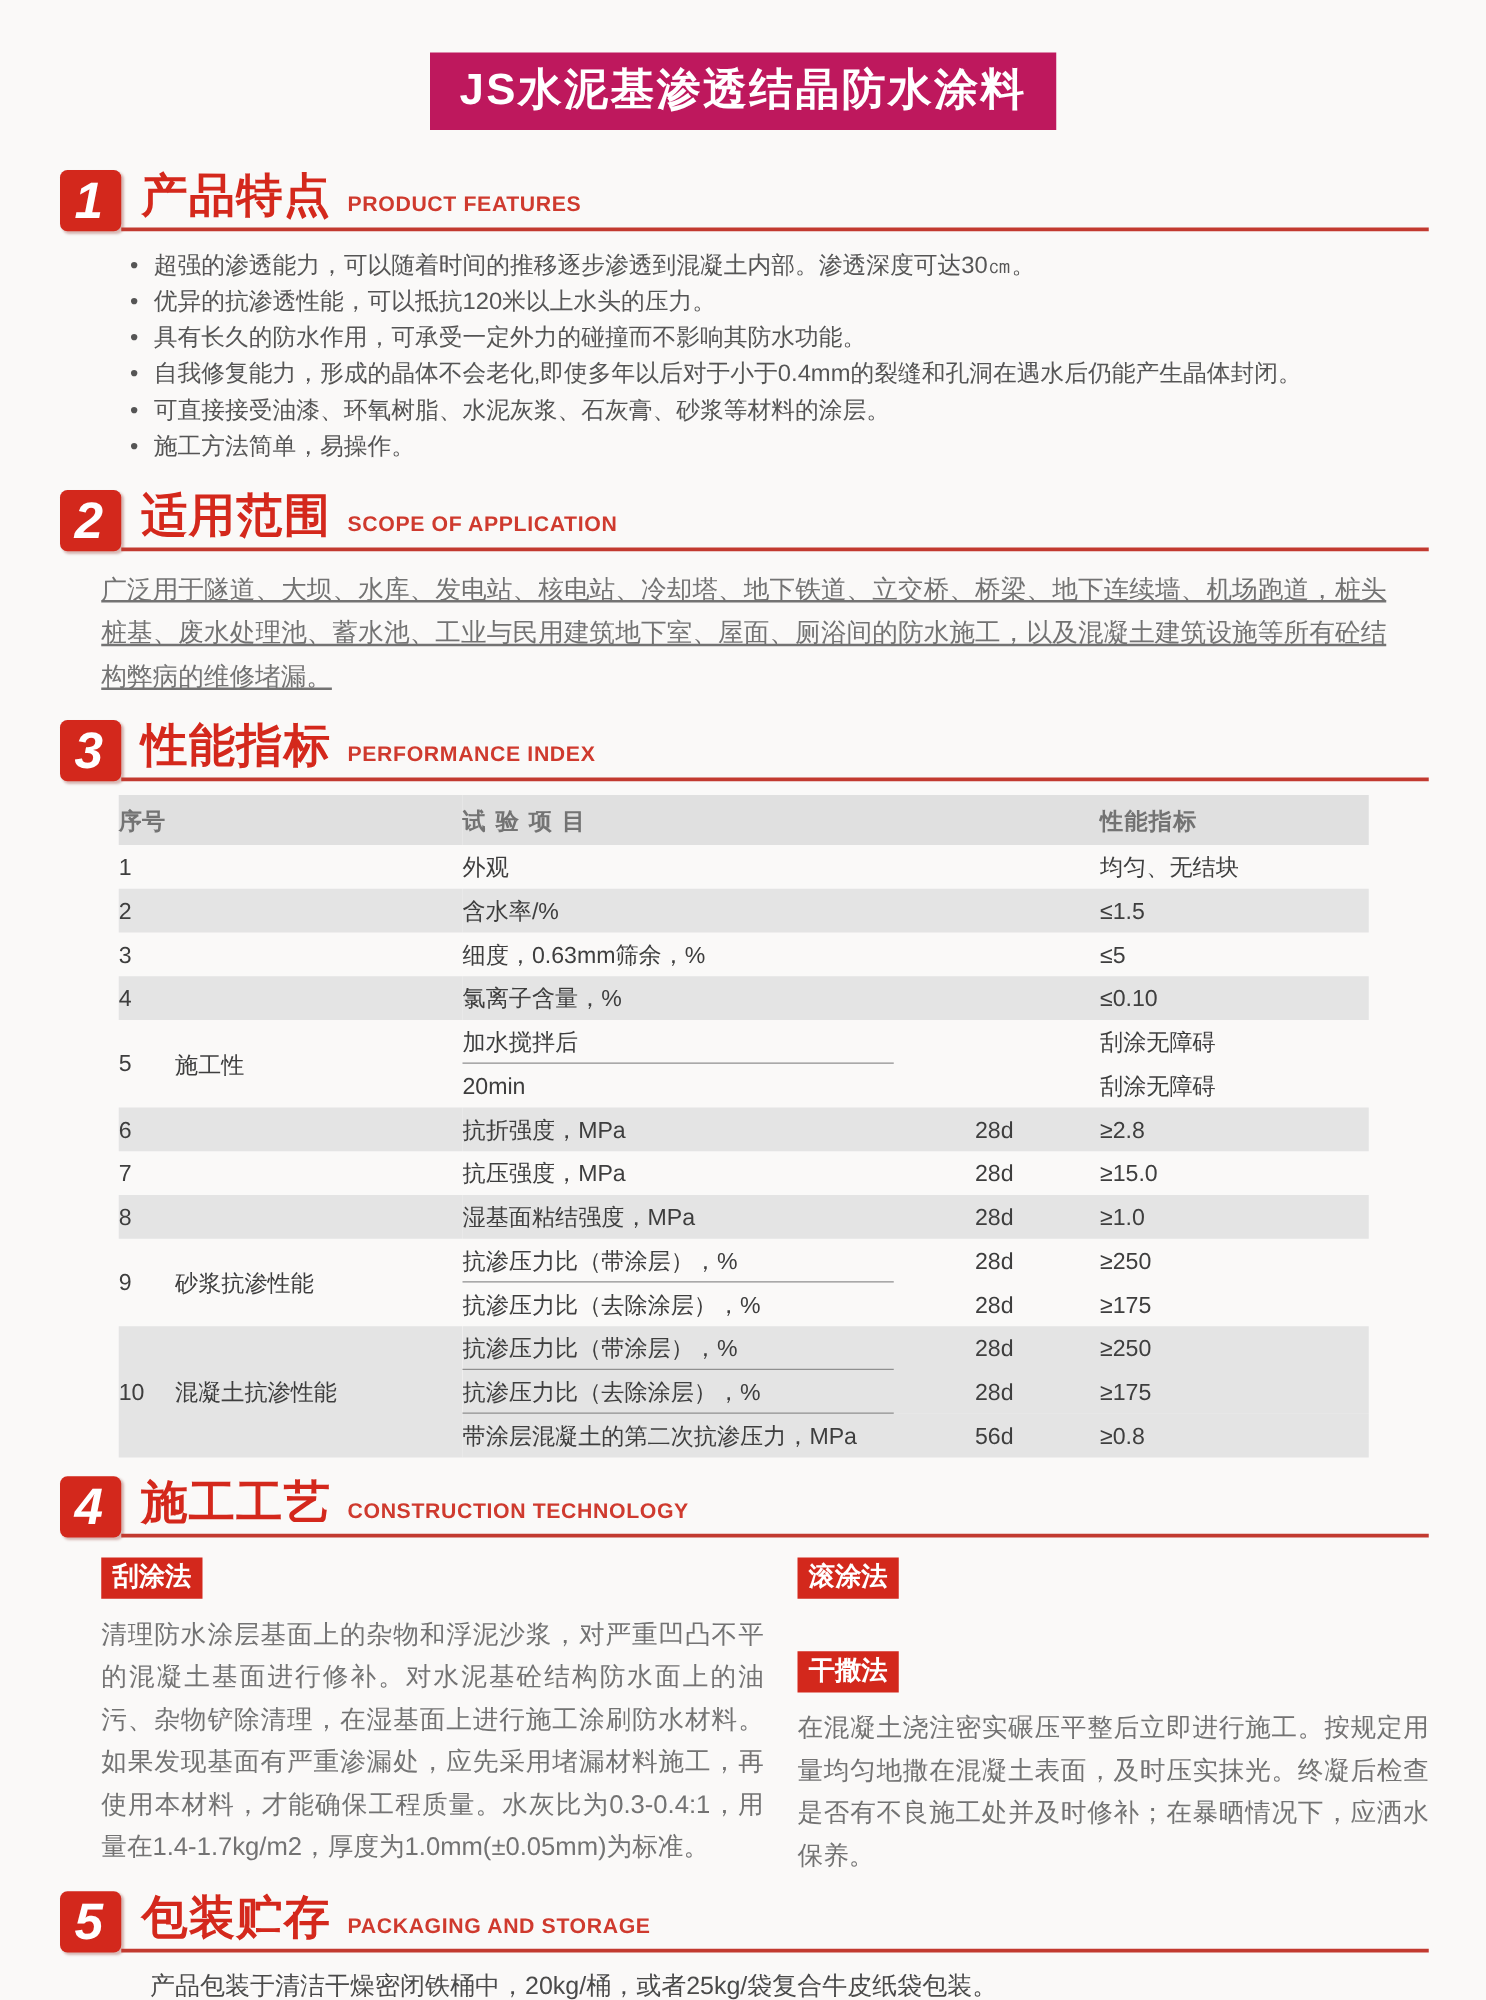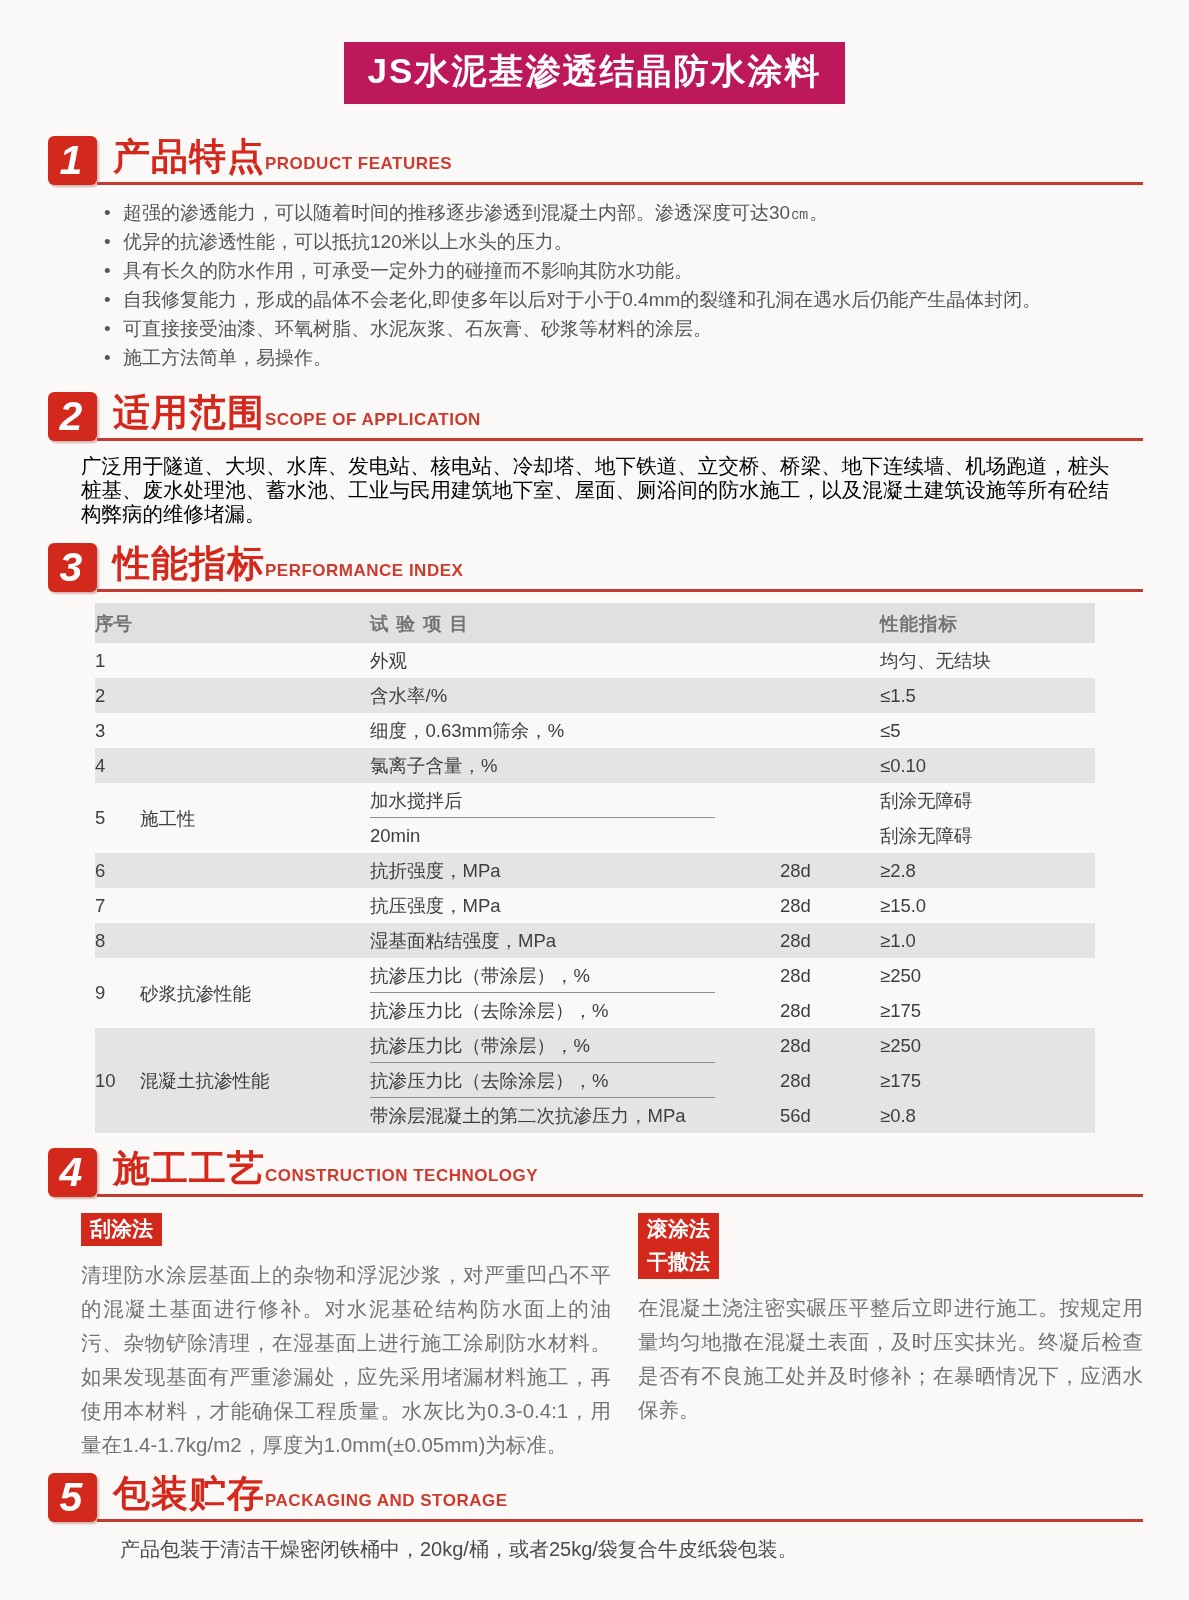--- a/index.html
+++ b/index.html
@@ -21,38 +21,38 @@
   .num-box{
     flex:0 0 auto;width:49px;height:49px;
     background:#d3281c;border-radius:6px;
     color:#fff;font-size:41px;font-weight:bold;font-style:italic;
     display:flex;align-items:center;justify-content:center;
     box-shadow:2px 2px 2px rgba(130,25,15,.30);
     padding-right:3px;box-sizing:border-box;
   }
   .sec-rest{
     flex:1;border-bottom:3px solid #c23a30;
-    display:flex;align-items:baseline;
+    display:flex;align-items:baseline;gap:13px;
     padding:0 0 1px 16px;min-height:49px;box-sizing:border-box;
   }
   .sec-title{color:#d4281c;font-size:37px;font-weight:bold;letter-spacing:1px;line-height:1.15;}
   .sec-sub{color:#cf3a2e;font-size:17px;font-weight:bold;letter-spacing:.5px;}
   
   .bullets{list-style:none;margin:13px 60px 0 104px;padding:0;}
   .bullets li{
     position:relative;padding-left:19px;
     font-size:19px;line-height:29px;color:#555;
   }
   .bullets li::before{
     content:"•";position:absolute;left:0;top:0;color:#555;
   }
   
   .scope-text{
-    margin:13px 80px 0 81px;font-size:20.5px;line-height:24px;
-    text-align:justify;color:#000000;
+    margin:13px 80px 0 81px;font-size:20.5px;line-height:35px;
+    text-align:justify;color:#737373;text-decoration:underline;
   }
   
   .tbl-wrap{margin:11px 0 0 95px;width:1000px;}
   table.perf{width:100%;border-collapse:collapse;font-size:18.5px;color:#3e3e3e;table-layout:fixed;}
   table.perf col.c-no{width:45px;}
   table.perf col.c-grp{width:230px;}
   table.perf col.c-test{width:410px;}
   table.perf col.c-age{width:100px;}
   table.perf col.c-idx{width:215px;}
   table.perf th,table.perf td{padding:0;text-align:left;vertical-align:middle;font-weight:normal;}
@@ -75,21 +75,21 @@
   
   .methods{display:flex;margin:16px 46px 0 81px;}
   .m-left{flex:0 0 530px;margin-right:27px;}
   .m-right{flex:1;}
   .badge{
     display:inline-block;background:#d3281c;color:#fff;
     font-size:21px;font-weight:bold;line-height:1.2;
     padding:3px 9px 5px;
   }
   .badge-row{margin:0;}
-  .badge-row.second{}
+  .badge-row.second{margin-top:42px;}
   .method-text{
     margin:12px 0 0;font-size:20.5px;line-height:34px;
     text-align:justify;color:#737373;
   }
   
   .pack-text{margin:13px 60px 0 120px;font-size:20px;color:#4a4a4a;line-height:28px;}
   
   .s1{margin-top:32px;}
   .s2{margin-top:20px;}
   .s3{margin-top:17px;}

